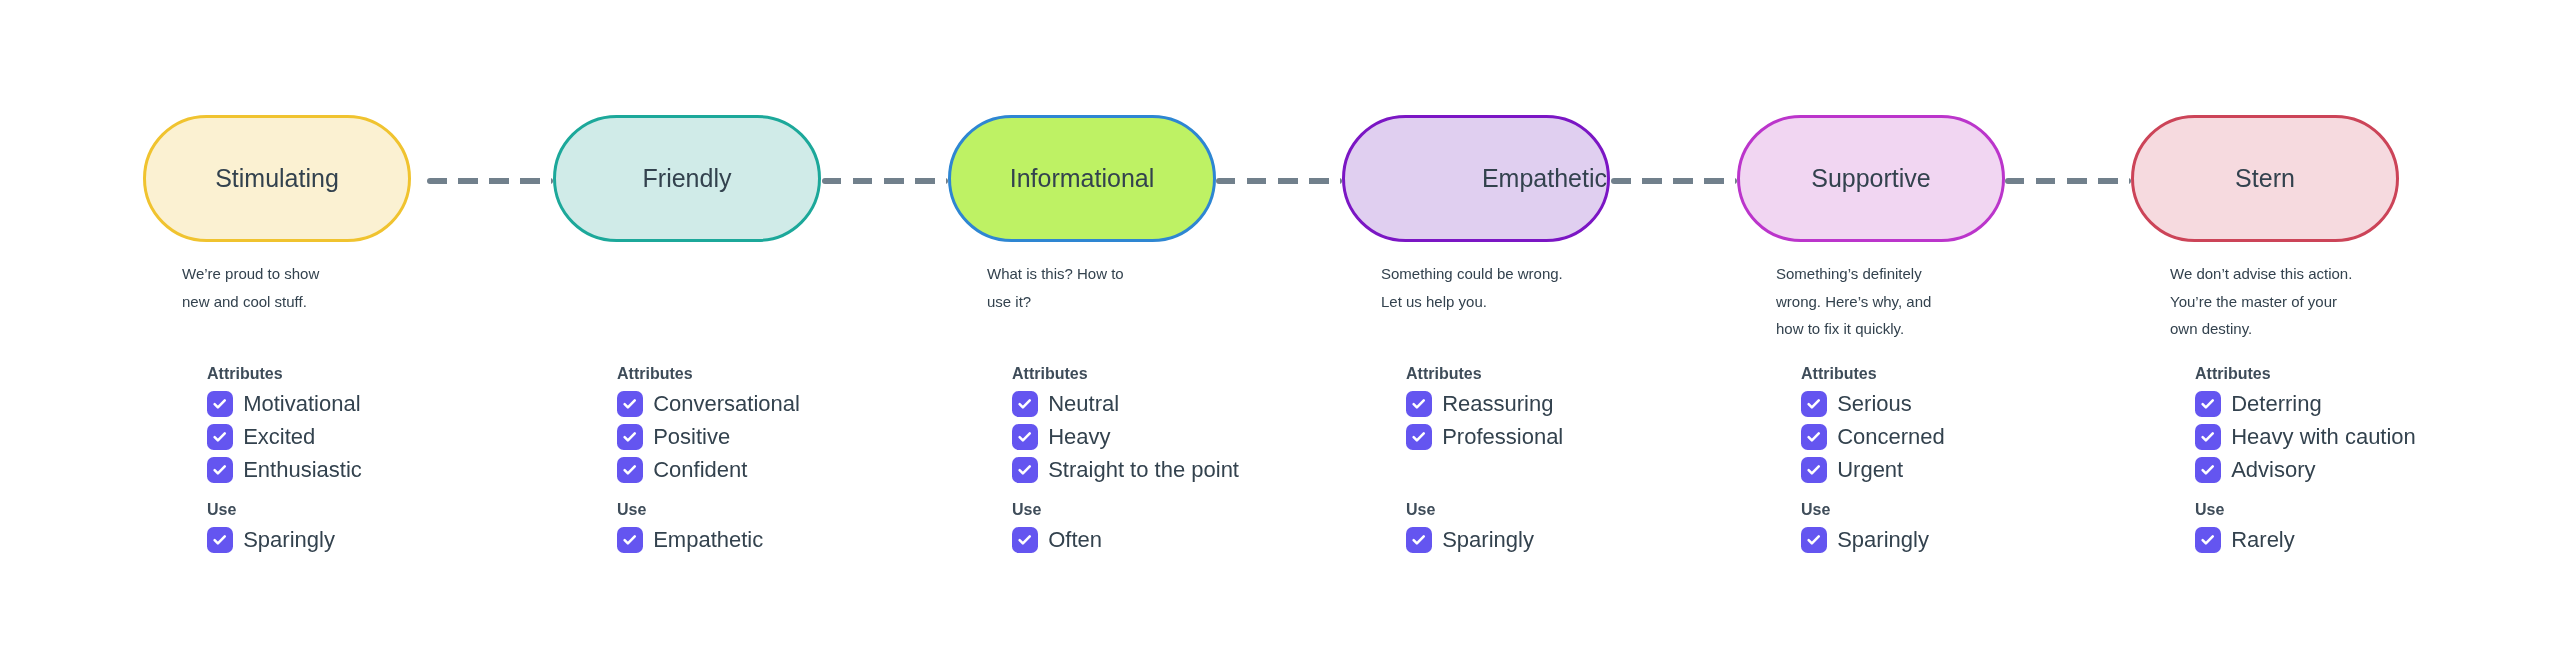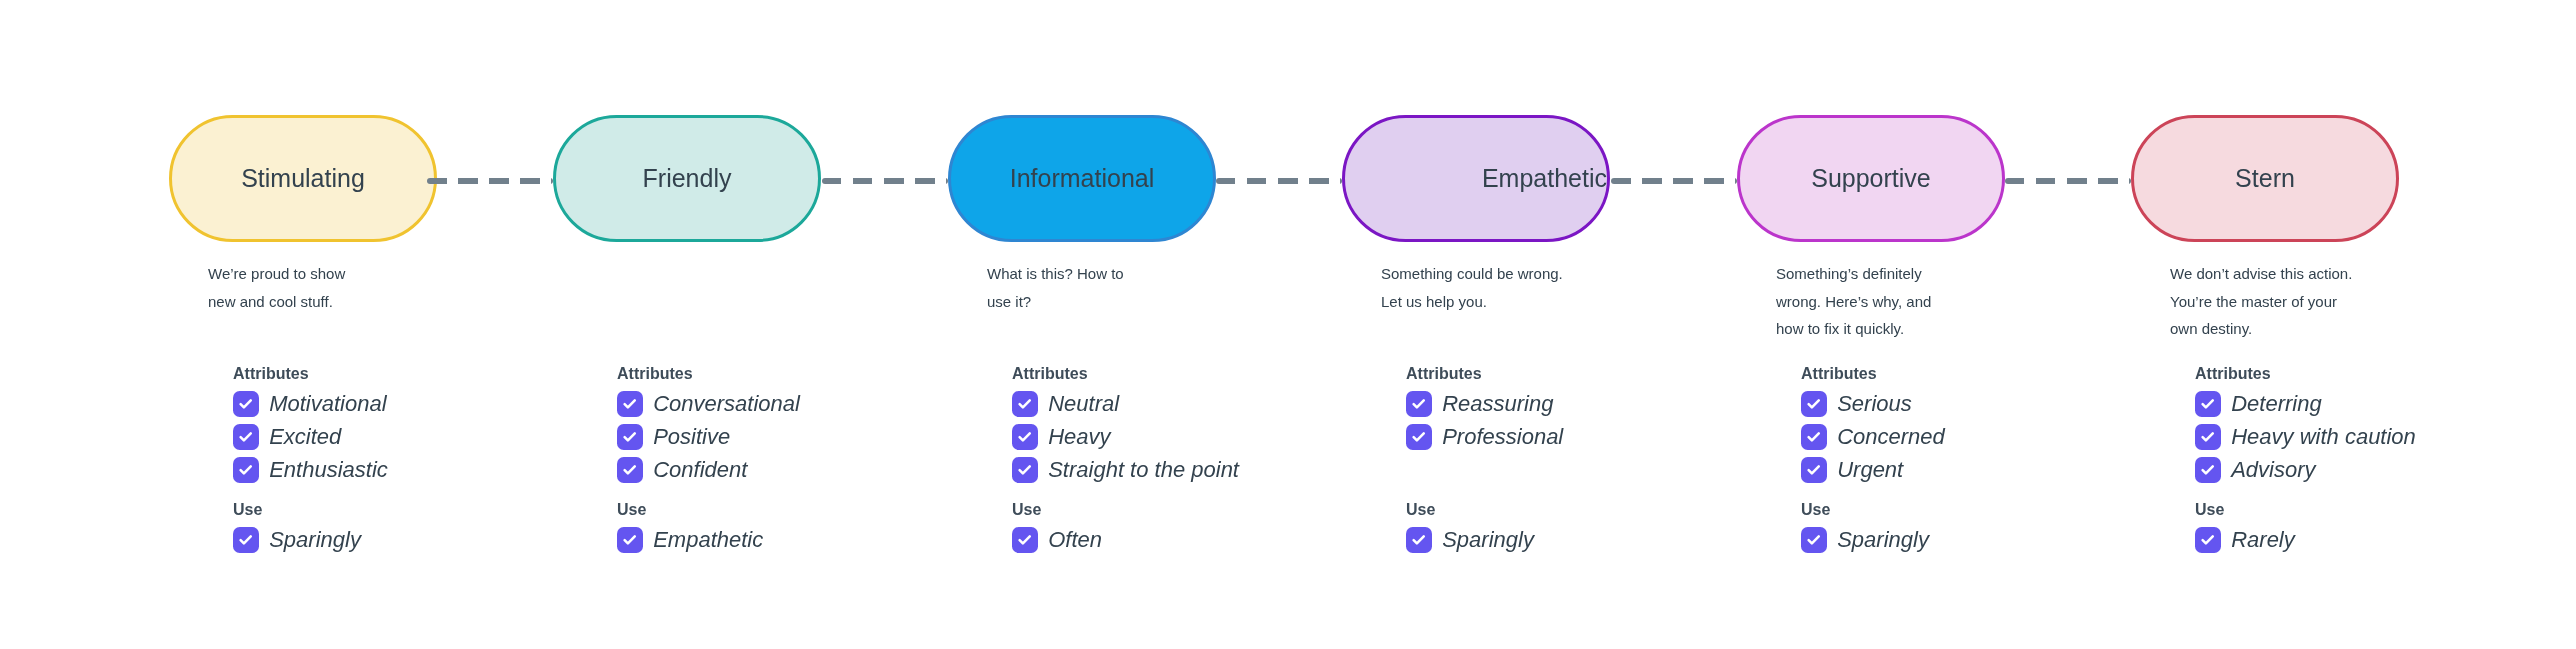--- a/index.html
+++ b/index.html
@@ -23,40 +23,40 @@
     position:absolute;top:260px;left:39px;width:282px;
     font-size:15px;line-height:27.5px;white-space:pre-line;
     color:var(--text,#33424E);
   }
   .attrs{position:absolute;top:362px;left:64px;width:268px;}
   .use{position:absolute;top:498px;left:64px;width:268px;}
   .sec-heading{
     font-weight:bold;font-size:16px;line-height:24px;margin-bottom:5.4px;
     color:var(--heading,#3E4C59);
   }
-  .row{display:flex;align-items:flex-end;height:25.5px;margin-bottom:7.4px;font-style:italic;}
+  .row{display:flex;align-items:flex-end;height:25.5px;margin-bottom:7.4px;}
   .checkbox{
     width:25.5px;height:25.5px;flex:0 0 auto;border-radius:6.7px;
     background:var(--accent,#6455F0);
     display:flex;align-items:center;justify-content:center;
     margin-right:10.7px;
   }
   .row-label{font-size:22px;white-space:nowrap;color:var(--text,#33424E);}
   .connector{
     position:absolute;top:178px;height:6px;width:126px;border-radius:3.4px;
     background:repeating-linear-gradient(90deg,
       var(--connector,#71808C) 0 19.5px, transparent 19.5px 31px);
   }
 </style>
 </head>
 <body style="--accent: #6455F0; --connector: #71808C; --text: #33424E; --heading: #3E4C59; --bg: #FFFFFF;">
 
 <div id="canvas">
 
-<div class="tone-col" style="left: 169px;">
+<div class="tone-col" style="left: 143px;">
       <div class="pill" style="border-color: rgb(240, 195, 47); background: rgb(251, 241, 210);">
         <span class="pill-label">Stimulating</span>
       </div>
       <div class="desc">We’re proud to show
 new and cool stuff.</div>
 
       <div class="attrs">
         <div class="sec-heading">Attributes</div>
         <div class="row">
           <span class="checkbox">
@@ -135,21 +135,21 @@
           <span class="checkbox">
             <svg viewBox="0 0 24 24" width="17.4" height="17.4">
               <path d="M5 12.5l4.5 4.5L19 7.5" stroke="#ffffff" stroke-width="3.5" fill="none" stroke-linecap="round" stroke-linejoin="round"></path>
             </svg>
           </span>
           <span class="row-label">Empathetic</span>
         </div>
       </div>
     </div>
     <div class="tone-col" style="left: 948px;">
-      <div class="pill" style="border-color: rgb(46, 134, 210); background: #0ea5e9;">
+      <div class="pill" style="border-color: rgb(46, 134, 210); background: #bef264;">
         <span class="pill-label">Informational</span>
       </div>
       <div class="desc">What is this? How to
 use it?</div>
 
       <div class="attrs">
         <div class="sec-heading">Attributes</div>
         <div class="row">
           <span class="checkbox">
             <svg viewBox="0 0 24 24" width="17.4" height="17.4">

